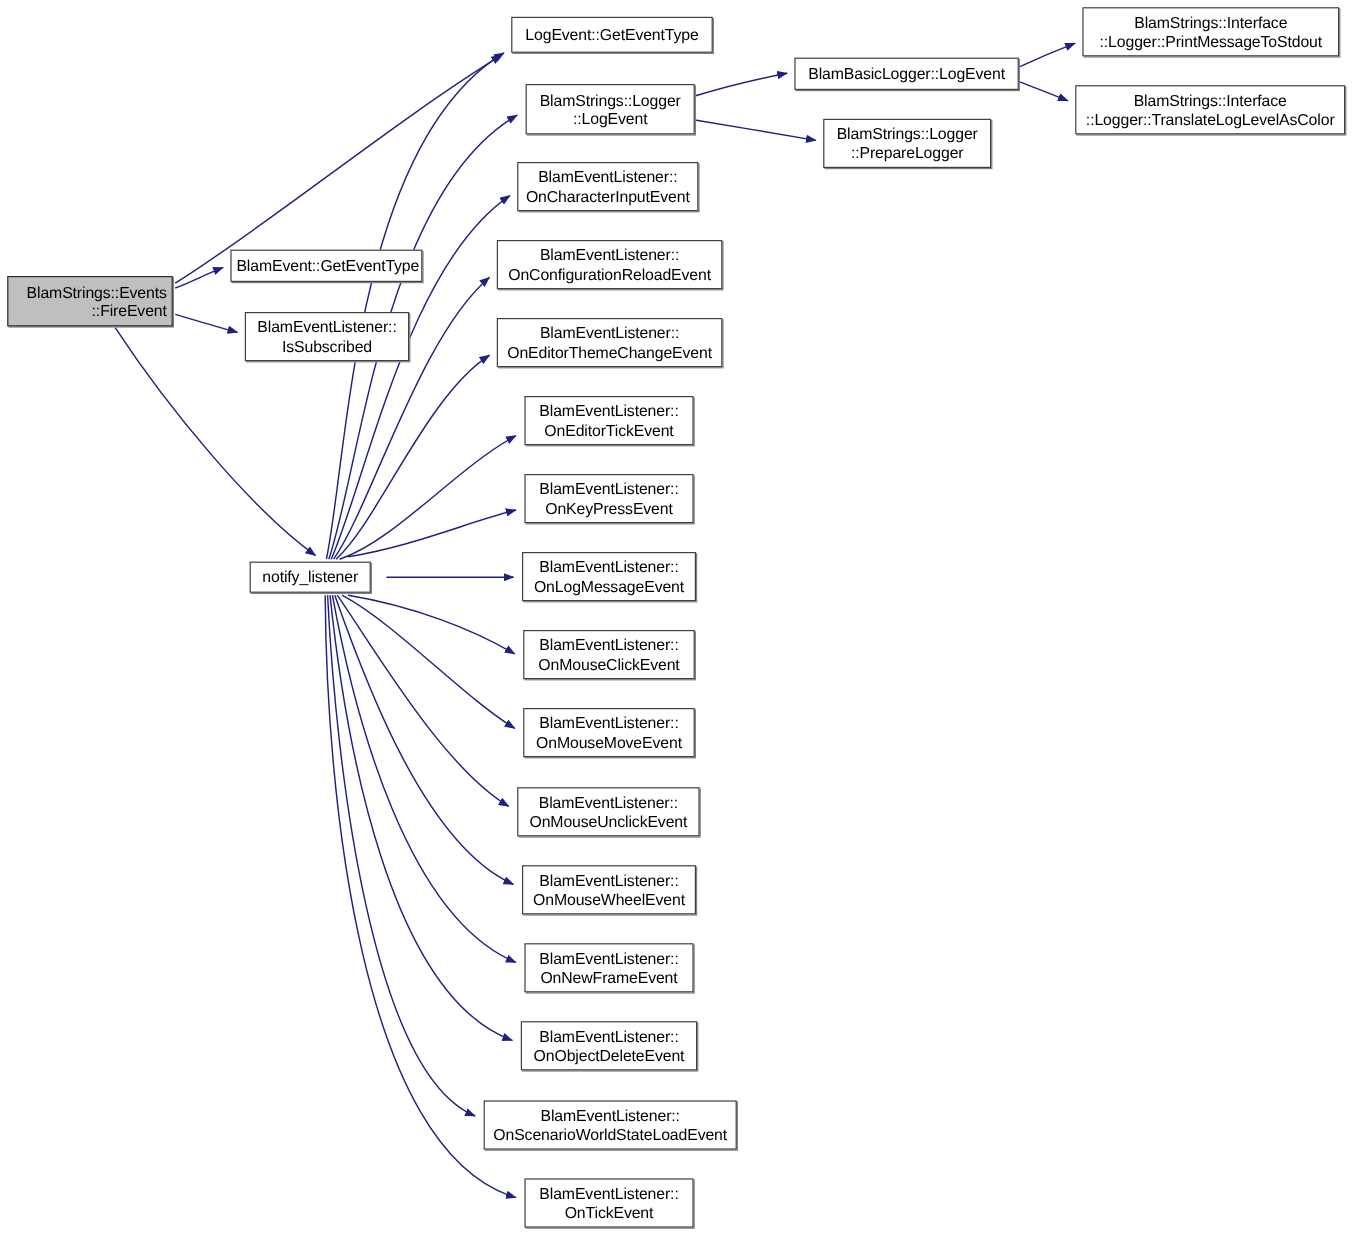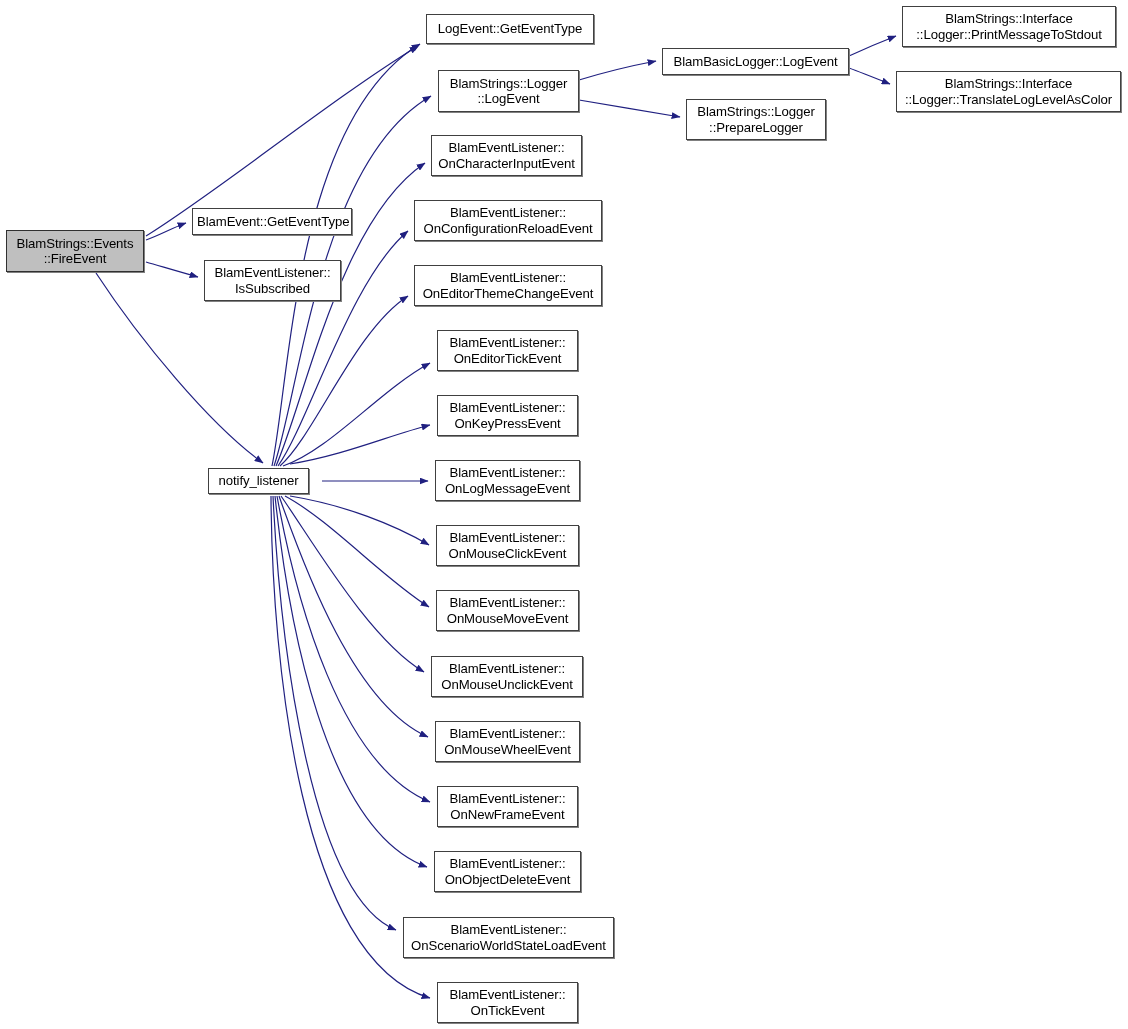--- a/index.html
+++ b/index.html
@@ -38,20 +38,21 @@
     color: #000000;
     font-size: 13.2px;
     line-height: 15.5px;
     letter-spacing: -0.1px;
     white-space: pre-line;
     padding: 0 4px;
   }
   .node.highlight {
     background: #bfbfbf;
     border-color: #303030;
+    text-align: right;
   }
   .node .label {
     display: block;
     width: 100%;
   }
 </style>
 </head>
 <body>
 
 <div id="canvas">

